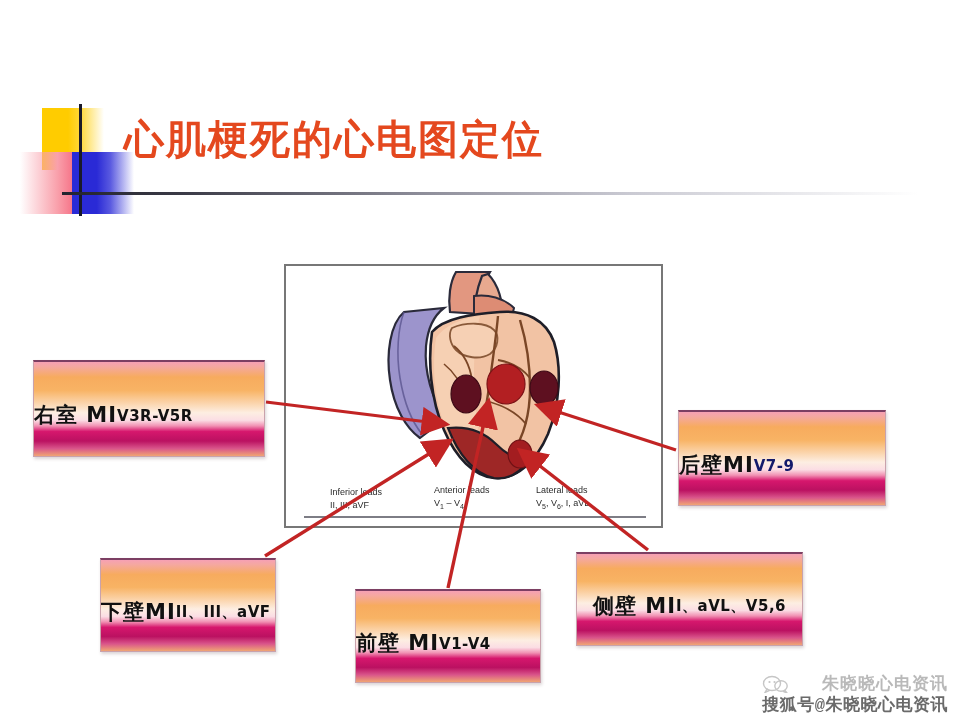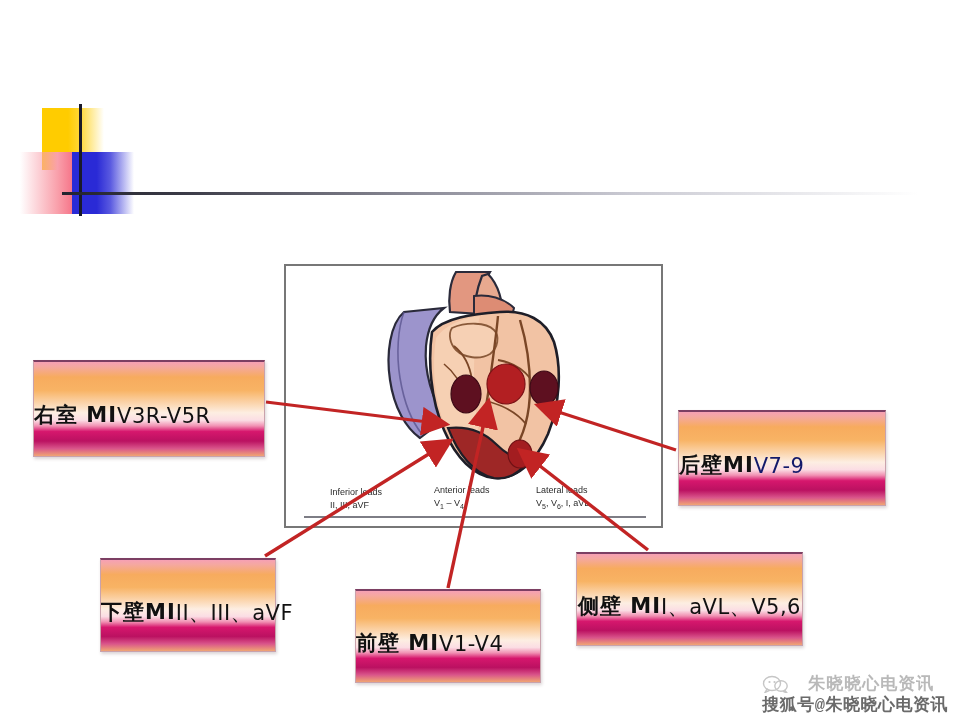--- a/index.html
+++ b/index.html
@@ -132,22 +132,22 @@
     margin-top: 12px;
     font-size: 21px;
     font-weight: 700;
     color: #111111;
     letter-spacing: 1px;
     font-family: "DejaVu Sans", "Liberation Sans", sans-serif;
     white-space: nowrap;
   }
   .callout .lead-line {
     margin-top: 14px;
-    font-size: 21px;
-    font-weight: 400;
+    font-size: 15px;
+    font-weight: 700;
     color: #111111;
     letter-spacing: 0.5px;
     font-family: "DejaVu Sans", "Liberation Sans", sans-serif;
     white-space: nowrap;
   }
   .callout.navy-leads .lead-line { color: #131a6b; }
 
   
   #callout-rv        { left: 33px;  top: 360px; width: 232px; height: 97px; }
   #callout-posterior { left: 678px; top: 410px; width: 208px; height: 96px; }
@@ -163,20 +163,21 @@
   }
   .wm-top {
     display: flex;
     align-items: center;
     gap: 20px;
     color: #b9b9b9;
     font-size: 17px;
     font-weight: 700;
     letter-spacing: 1px;
     font-family: "DejaVu Sans", sans-serif;
+    justify-content: space-between;
   }
   .wm-bottom {
     color: #6a6a6a;
     font-size: 17px;
     font-weight: 700;
     letter-spacing: 0.5px;
     font-family: Liberation Mono, monospace;
     margin-top: -2px;
   }
 </style>
@@ -184,20 +185,21 @@
 <body>
 
 <div id="slide">
 
   <div class="deco-yellow"></div>
   <div class="deco-pink"></div>
   <div class="deco-blue"></div>
   <div class="deco-vline"></div>
   <div class="deco-hline"></div>
 
+  <div class="slide-title">心肌梗死的心电图定位</div>
 
   <div id="figure-frame">
 
     <svg id="heart-art" viewBox="0 0 212 232">
 
       <path d="M34 44 C20 56 16 86 20 112 C24 140 36 160 50 170 L76 150 C62 132 54 104 56 78 C58 58 66 46 74 40 Z" fill="#9c94cc" stroke="#2a2a3a" stroke-width="2.2"></path>
       <path d="M34 44 C28 60 26 86 30 110 C34 134 42 154 52 166" fill="none" stroke="#5b5590" stroke-width="1.6" opacity="0.8"></path>
 
       <path d="M86 4 C80 14 78 30 80 44 L112 46 C112 30 114 14 120 4 Z" fill="#e29780" stroke="#2a2a3a" stroke-width="2.2"></path>
       <path d="M118 6 C128 16 134 34 132 52 L104 52 C104 34 108 18 112 8 Z" fill="#e8a98f" stroke="#2a2a3a" stroke-width="2.2"></path>

